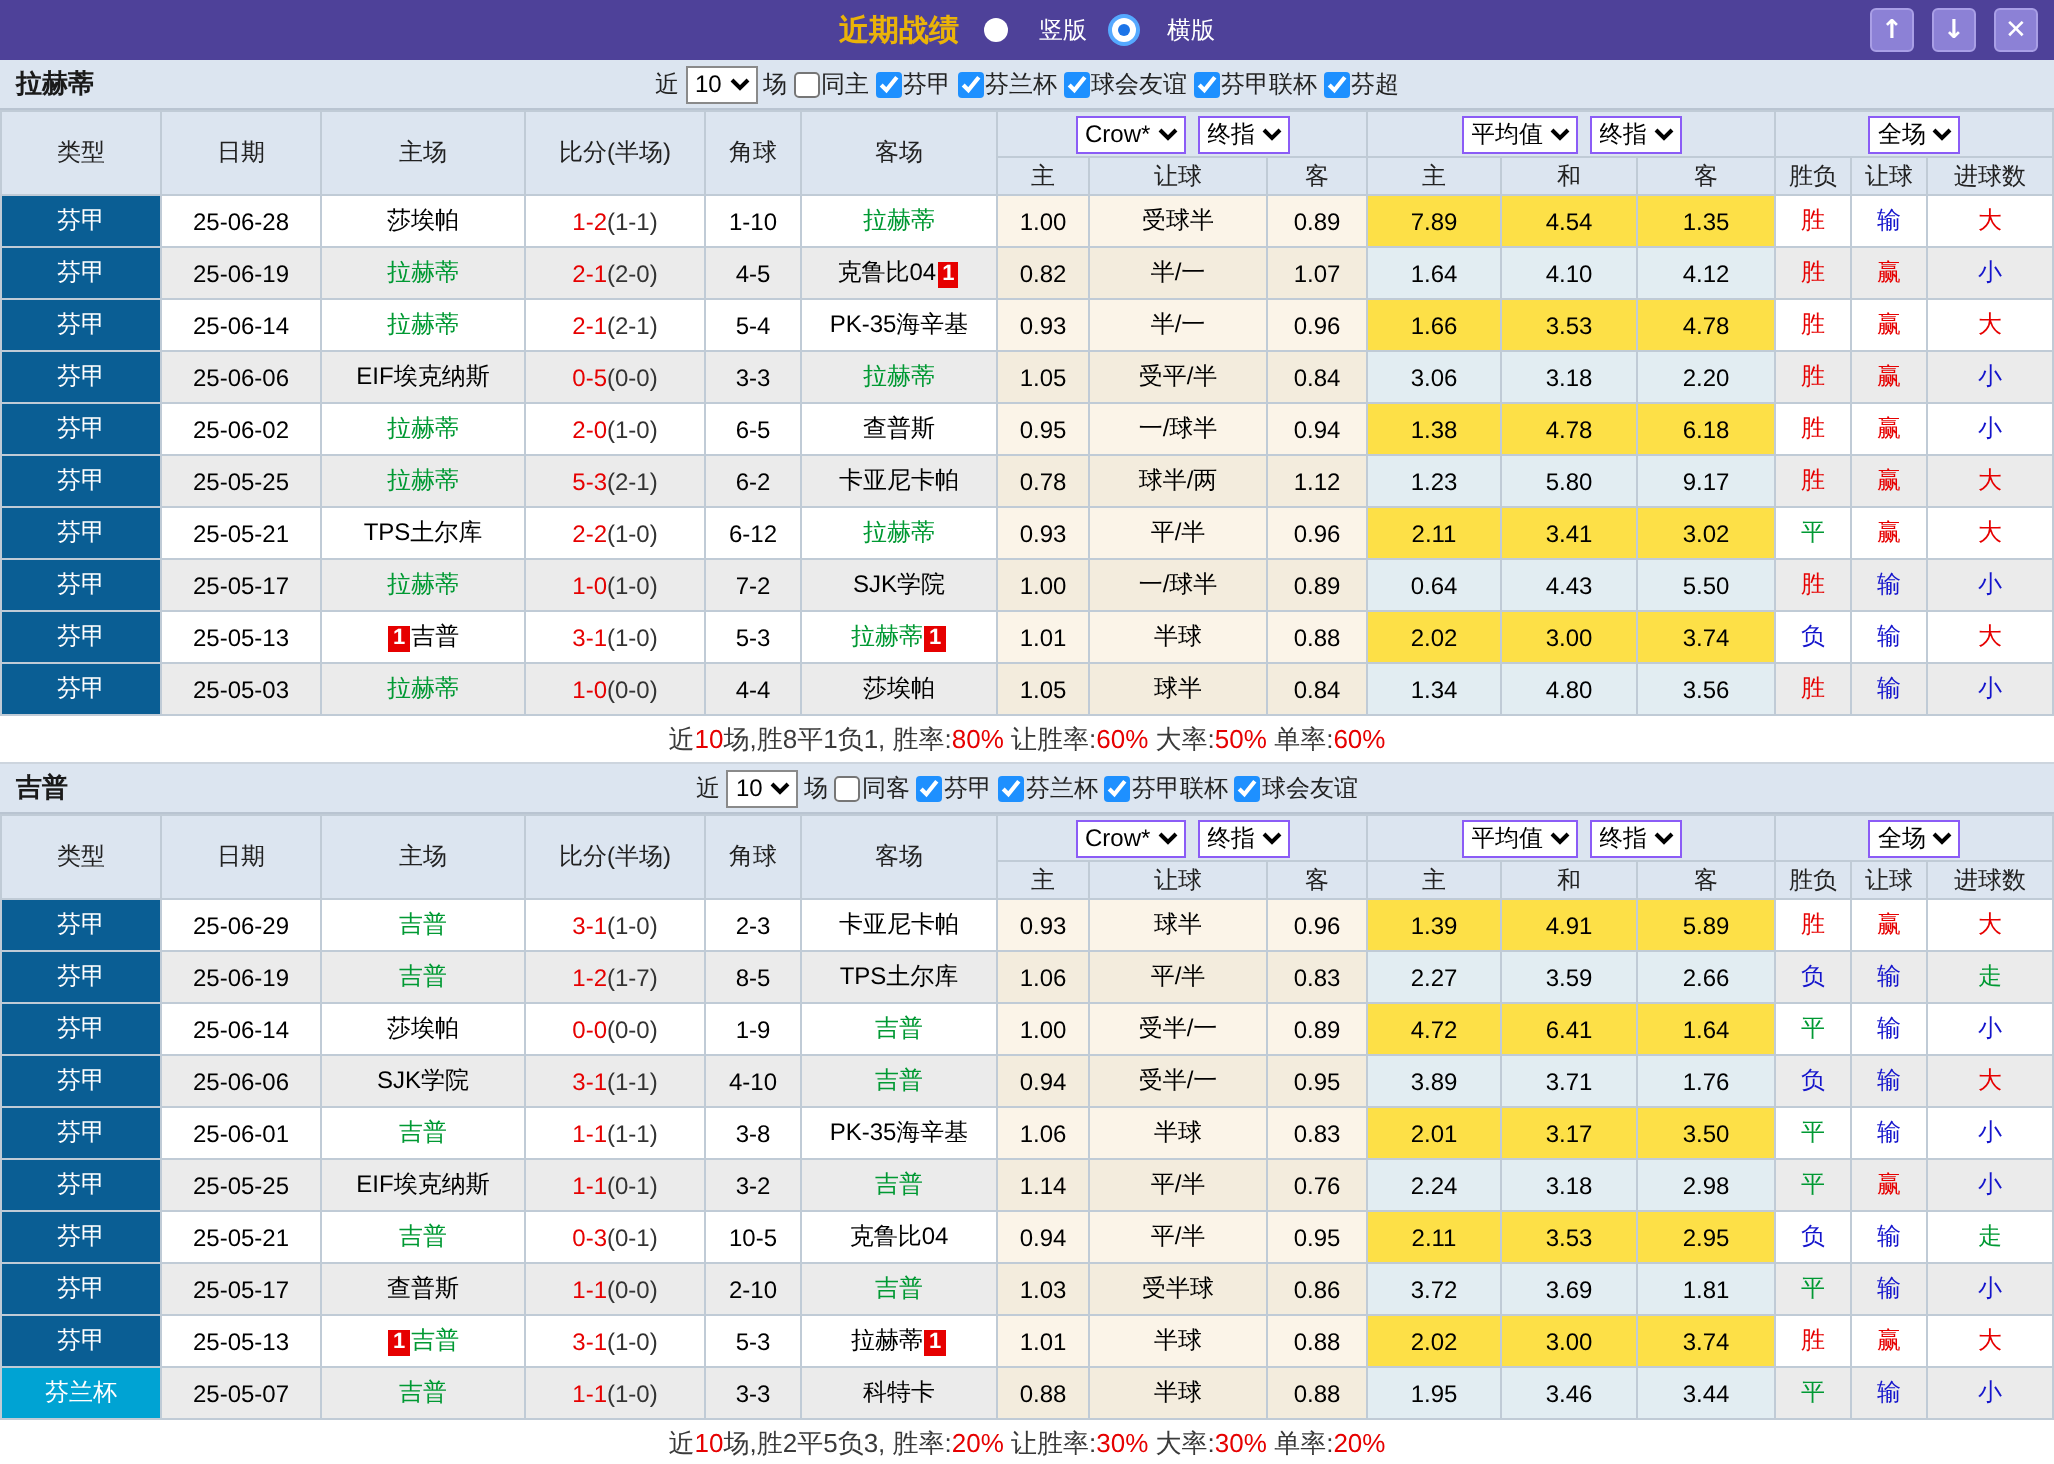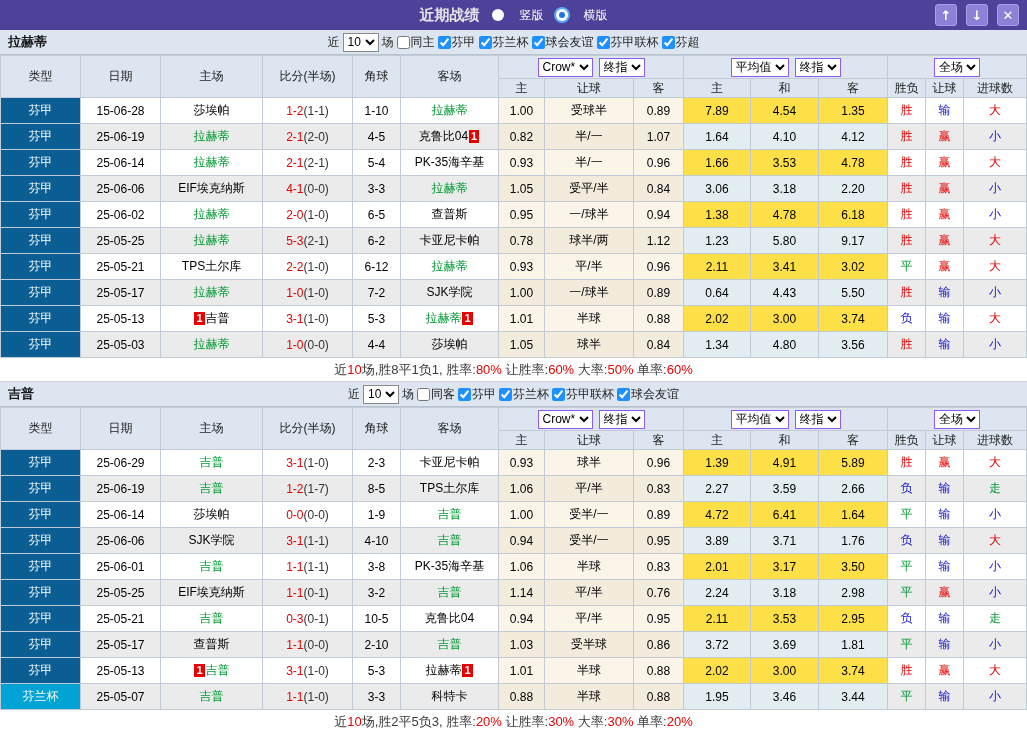--- a/index.html
+++ b/index.html
@@ -1,20 +1,20 @@
 <!DOCTYPE html>
 <html><head>
 <meta charset="utf-8">
 <style>
 *{margin:0;padding:0;box-sizing:border-box}
 html,body{width:1027px;background:#fff;font-family:"Liberation Sans","DejaVu Sans",sans-serif}
 
 .titlebar{height:30px;background:#4e4199;display:flex;align-items:center;padding:0 8px;position:relative}
 .tb-center{position:absolute;left:0;right:0;display:flex;justify-content:center;align-items:center;gap:12px}
-.title{color:#e5e5e5;font-weight:bold;font-size:15px}
+.title{color:#eab308;font-weight:bold;font-size:15px}
 .radio-item{display:inline-flex;align-items:center;gap:16px;color:#fff;font-size:12px;cursor:pointer}
 .radio{width:12px;height:12px;border-radius:50%;background:#fff;display:inline-block;position:relative}
 .radio.checked{box-shadow:0 0 0 2px #55a9ff}
 .radio.checked::after{content:"";position:absolute;left:3px;top:3px;width:6px;height:6px;border-radius:50%;background:#1c74e8}
 .tb-buttons{margin-left:auto;display:flex;gap:9px;position:relative;z-index:2}
 .tb-btn{width:22px;height:22px;background:#8c81d6;border:1px solid #a99fe6;border-radius:3px;color:#fff;font-weight:bold;font-size:13px;line-height:1;display:flex;align-items:center;justify-content:center;cursor:pointer;font-family:"DejaVu Sans",sans-serif}
 
 .filter-row{position:relative;height:25px;background:#dce5f0;display:flex;align-items:center;border-bottom:1px solid #b9c4d1}
 .team-label{position:absolute;left:8px;font-weight:bold;font-size:13px;color:#1a1a1a}
 .filter-center{margin:0 auto;display:flex;align-items:center;font-size:12px;color:#222;white-space:nowrap}
@@ -149,21 +149,21 @@
             <th>和</th>
             <th>客</th>
             <th>胜负</th>
             <th>让球</th>
             <th>进球数</th>
           </tr>
         </thead>
         <tbody>
           <tr class="odd">
             <td class="type">芬甲</td>
-            <td class="date">15-06-28</td>
+            <td class="date">25-06-28</td>
             <td class="team"><span>莎埃帕</span></td>
             <td class="score"><span class="sc-main">1-2</span><span class="sc-half">(1-1)</span></td>
             <td class="corner">1-10</td>
             <td class="team"><span class="hl">拉赫蒂</span></td>
             <td class="odds">1.00</td>
             <td class="odds">受球半</td>
             <td class="odds">0.89</td>
             <td class="avg">7.89</td>
             <td class="avg">4.54</td>
             <td class="avg">1.35</td>
@@ -202,21 +202,21 @@
             <td class="avg">3.53</td>
             <td class="avg">4.78</td>
             <td class="res red">胜</td>
             <td class="res red">赢</td>
             <td class="res red">大</td>
           </tr>
           <tr class="even">
             <td class="type">芬甲</td>
             <td class="date">25-06-06</td>
             <td class="team"><span>EIF埃克纳斯</span></td>
-            <td class="score"><span class="sc-main">4-1</span><span class="sc-half">(0-0)</span></td>
+            <td class="score"><span class="sc-main">0-5</span><span class="sc-half">(0-0)</span></td>
             <td class="corner">3-3</td>
             <td class="team"><span class="hl">拉赫蒂</span></td>
             <td class="odds">1.05</td>
             <td class="odds">受平/半</td>
             <td class="odds">0.84</td>
             <td class="avg">3.06</td>
             <td class="avg">3.18</td>
             <td class="avg">2.20</td>
             <td class="res red">胜</td>
             <td class="res red">赢</td>

